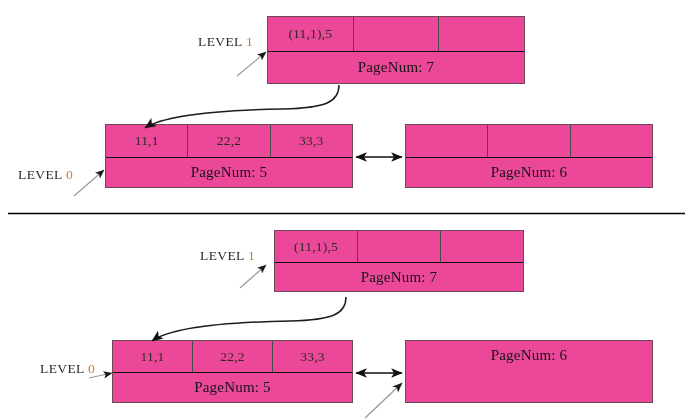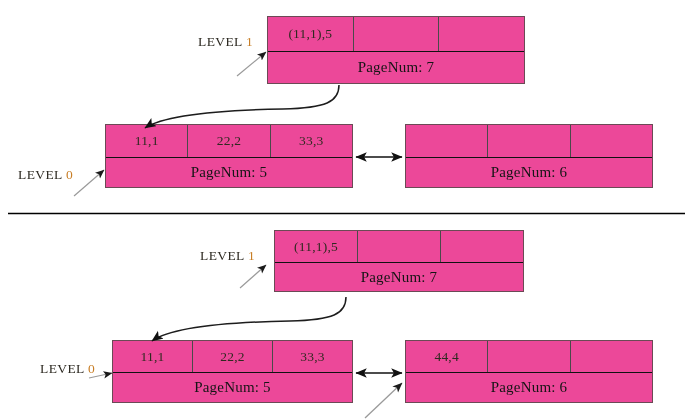--- a/index.html
+++ b/index.html
@@ -186,21 +186,16 @@
   <div class="node" style="left:104px; top:340px; width:241px; height:63px;">
     <div class="node-cells" style="height:32px;">
       <div class="cell">11,1</div>
       <div class="cell">22,2</div>
       <div class="cell">33,3</div>
     </div>
     <div class="node-footer" style="height:29px;">PageNum: 5</div>
   </div>
 
   <div class="node" style="left:397px; top:340px; width:248px; height:63px;">
-    <div class="node-cells" style="height:32px;">
-      <div class="cell">44,4</div>
-      <div class="cell empty"></div>
-      <div class="cell empty"></div>
-    </div>
     <div class="node-footer" style="height:29px;">PageNum: 6</div>
   </div>
 
 </div>
 
 </body></html>

